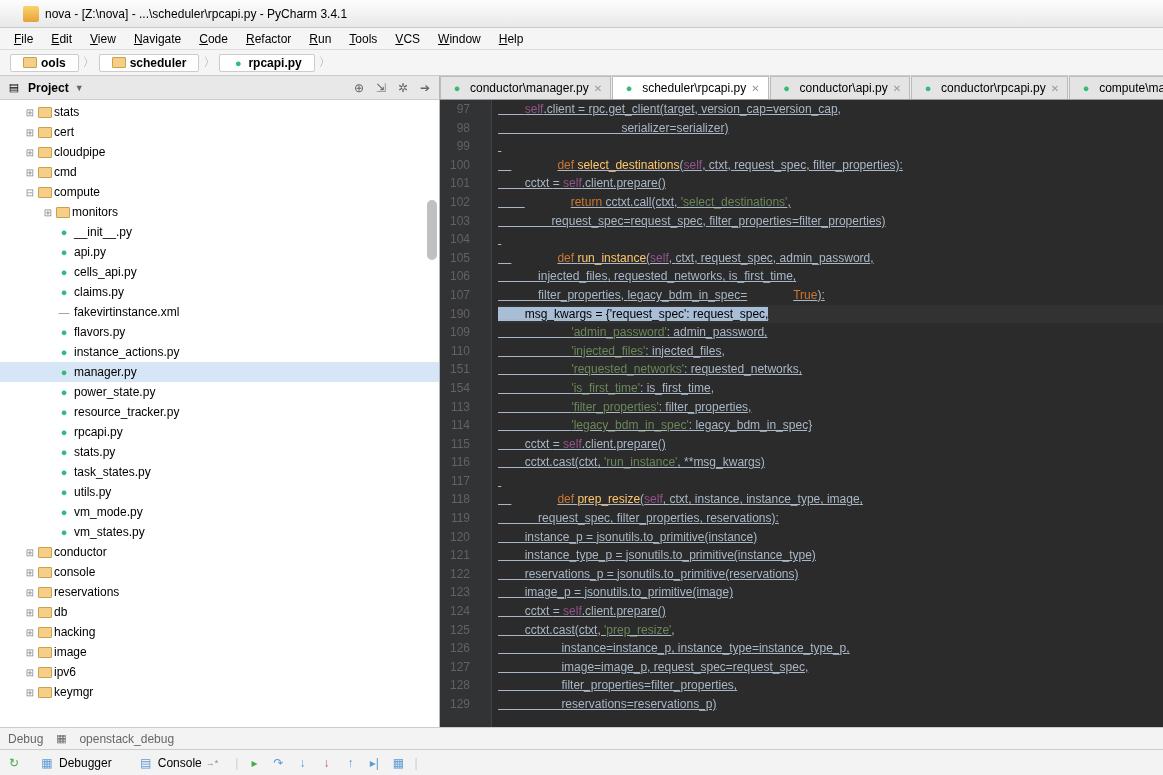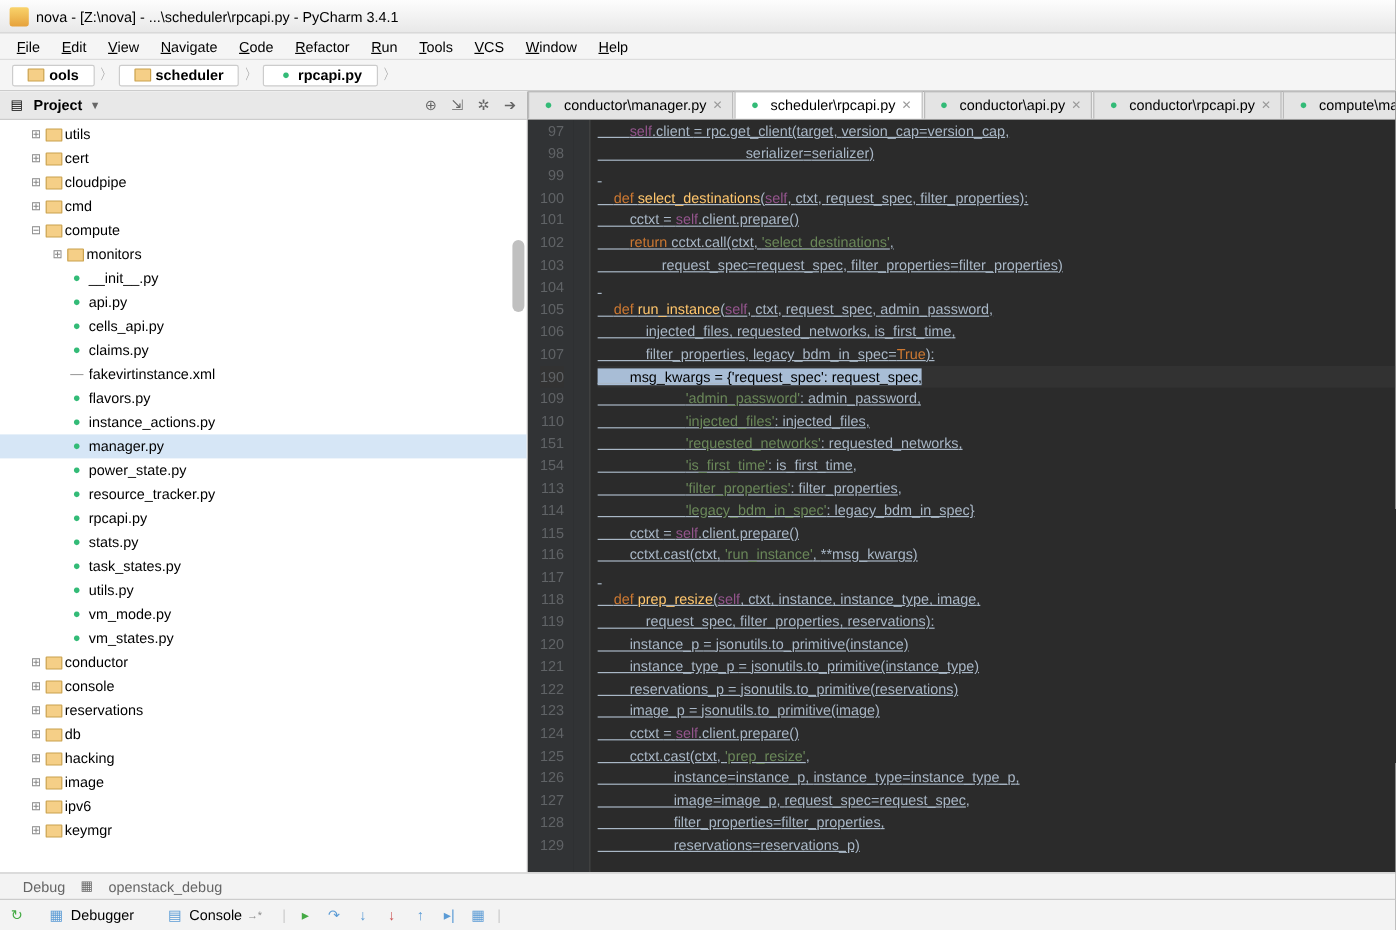--- a/index.html
+++ b/index.html
@@ -1,17 +1,17 @@
 <!DOCTYPE html>
 <html><head>
 <meta charset="utf-8">
 <style>
 * { margin:0; padding:0; box-sizing:border-box; font-family:"Segoe UI",Tahoma,sans-serif; font-size:12px; }
 body { background:#f0f0f0; width:1163px; height:775px; overflow:hidden; display:flex; flex-direction:column; }
-.titlebar { height:28px; background:linear-gradient(#fdfdfd,#e8e8e8); border-bottom:1px solid #ccc; display:flex; align-items:center; padding:0 8px; gap:6px; }
+.titlebar { height:28px; background:linear-gradient(#fdfdfd,#e8e8e8); border-bottom:1px solid #ccc; display:flex; align-items:center; padding:0 23px; gap:6px; }
 .titlebar .appicon { width:16px; height:16px; background:linear-gradient(#f9d36b,#e6a23c); border-radius:2px; }
 .menubar { height:22px; background:#f5f5f5; display:flex; align-items:center; padding:0 6px; gap:2px; border-bottom:1px solid #ddd; }
 .menuitem { padding:2px 8px; cursor:default; }
 .menuitem u { text-decoration:underline; }
 .breadcrumbs { height:26px; background:#f5f5f5; border-bottom:1px solid #ccc; display:flex; align-items:center; padding:0 10px; gap:4px; }
 .crumb { padding:1px 12px; border:1px solid #ccc; background:#fff; border-radius:2px; position:relative; display:flex; align-items:center; gap:4px; font-weight:bold; }
 .crumb .fi { width:12px; height:12px; }
 .main { flex:1; display:flex; overflow:hidden; }
 .sidebar { width:440px; display:flex; flex-direction:column; border-right:1px solid #b5b5b5; background:#fff; }
 .projhdr { height:24px; background:#e8e8e8; border-bottom:1px solid #ccc; display:flex; align-items:center; padding:0 6px; gap:6px; }
@@ -31,26 +31,26 @@
 .tab { background:#e4e4e4; border:1px solid #bbb; border-bottom:none; padding:3px 8px; display:flex; align-items:center; gap:5px; margin-right:1px; font-family:"Consolas",monospace; font-size:11px; cursor:default; }
 .tab.active { background:#fff; }
 .tab .x { color:#999; font-size:10px; }
 .code { flex:1; display:flex; font-family:"Consolas","Courier New",monospace; font-size:13px; line-height:18.6px; overflow:hidden; }
 .gutter { background:#313335; color:#606366; text-align:right; padding:0 8px 0 10px; user-select:none; }
 .gut-ic { width:14px; background:#313335; border-right:1px solid #444; }
 .src { flex:1; padding-left:6px; color:#a9b7c6; white-space:pre; overflow:hidden;text-decoration:underline; }
 .ln { height:18.6px; }
 .ln.hl { background:#323232; }
 .cursel { background:#a8bdd6; color:#000; display:inline; }
-.kw { color:#cc7832; }
+.kw { color:#cc7832;margin-left:46px; }
 .fn { color:#ffc66d; }
 .str { color:#6a8759; }
 .sf { color:#94558d; }
 .op { color:#a9b7c6; }
-.statusbar { height:22px; background:#f3f3f3; border-top:1px solid #ccc; display:flex; align-items:center; padding:0 19px; gap:10px; font-size:11px; color:#666; }
+.statusbar { height:22px; background:#f3f3f3; border-top:1px solid #ccc; display:flex; align-items:center; padding:0 8px; gap:10px; font-size:11px; color:#666; }
 .dbgbar { height:26px; background:#f3f3f3; border-top:1px solid #ccc; display:flex; align-items:center; padding:0 6px; gap:8px; }
 .dbgbtn { padding:2px 8px; border:1px solid transparent; display:flex; align-items:center; gap:4px; cursor:default; font-size:11px; }
 .dbic { width:16px; height:16px; display:flex; align-items:center; justify-content:center; color:#5b9bd5; }
 .scrollthumb { position:absolute; right:2px; top:100px; width:10px; height:60px; background:#c0c0c0; border-radius:5px; }
 </style>
 </head>
 <body>
 
 <div class="titlebar">
   <span class="appicon"></span>
@@ -99,21 +99,21 @@
       <span class="ic">⊕</span>
       <span class="ic">⇲</span>
       <span class="ic">✲</span>
       <span class="ic">➔</span>
     </div>
     <div class="tree" id="tree" style="position:relative">
       <div class="scrollthumb"></div>
     <div class="node" style="padding-left: 24px;">
           <span class="tw">⊞</span>
           <span class="fi dir"></span>
-          <span>utils</span>
+          <span>stats</span>
         </div>
         <div class="node" style="padding-left: 24px;">
           <span class="tw">⊞</span>
           <span class="fi dir"></span>
           <span>cert</span>
         </div>
         <div class="node" style="padding-left: 24px;">
           <span class="tw">⊞</span>
           <span class="fi dir"></span>
           <span>cloudpipe</span>

